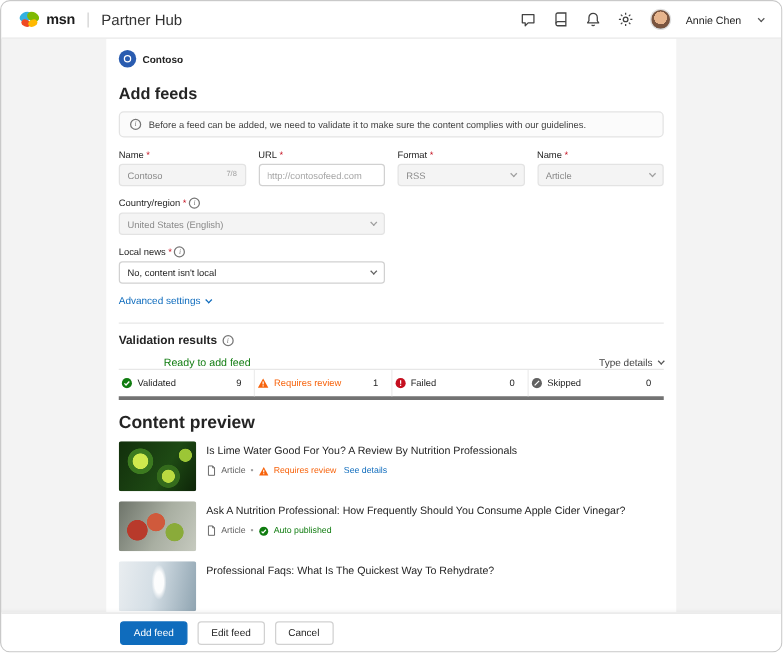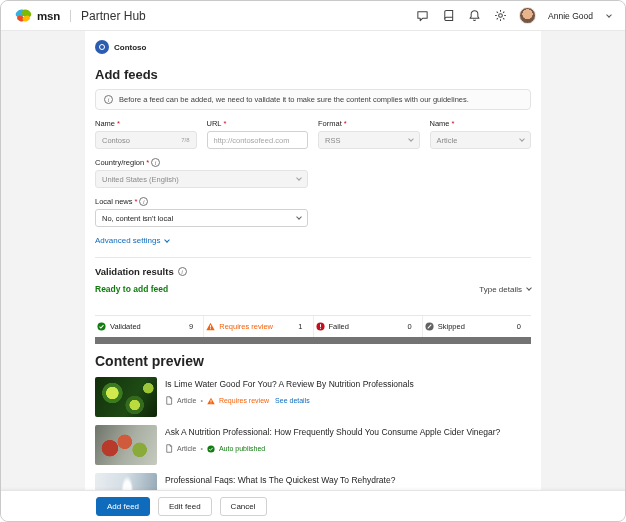--- a/index.html
+++ b/index.html
@@ -84,25 +84,25 @@
   .control.disabled .dd-chev{ border-color:#9e9e9e; }
   .advanced{
     margin-top:9px; display:inline-flex; align-items:center; gap:3px;
     font-size:8px; color:#0f6cbd; cursor:pointer;
   }
   .hdiv{ border:none; border-top:1px solid #e7e7e7; margin-top:10px; }
   
   .vtitle-row{ margin-top:8px; display:flex; align-items:center; gap:4px; }
   .vtitle{ font-size:9.5px; font-weight:700; }
   .ready-row{ margin-top:7px; display:flex; align-items:center; justify-content:space-between; }
-  .ready-text{ font-size:8.5px; font-weight:700; color:#107c10; }
+  .ready-text{ font-size:8.5px; font-weight:400; color:#107c10;margin-left:36px; }
   .hide-details{ font-size:8px; color:#424242; display:inline-flex; align-items:center; gap:3px; cursor:pointer; }
   .stats-row{
-    margin-top:21px; display:flex;
-    border-top:1px solid #e7e7e7; border-bottom:7px solid #737373;
+    margin-top:0; display:flex;
+    border-top:1px solid #e7e7e7; border-bottom:3px solid #737373;
   }
   .stat-cell{
     flex:1; display:flex; align-items:center; gap:4px; padding:6px 10px 6px 2px;
   }
   .stat-cell:not(:last-child){ border-right:1px solid #ededed; }
   .stat-label{ font-size:7.5px; color:#242424; }
   .stat-label.warn{ color:#f7630c; }
   .stat-count{ margin-left:auto; font-size:7.5px; color:#242424; }
   
   .preview-title{ font-size:14px; font-weight:700; margin-top:9px; }
@@ -194,21 +194,21 @@
               <line x1="1.2" y1="7" x2="3" y2="7"></line>
               <line x1="11" y1="7" x2="12.8" y2="7"></line>
               <line x1="2.9" y1="2.9" x2="4.2" y2="4.2"></line>
               <line x1="9.8" y1="9.8" x2="11.1" y2="11.1"></line>
               <line x1="2.9" y1="11.1" x2="4.2" y2="9.8"></line>
               <line x1="9.8" y1="4.2" x2="11.1" y2="2.9"></line>
             </g>
           </svg>
       </span>
       <span class="avatar"></span>
-      <span class="user-name">Annie Good</span>
+      <span class="user-name">Annie Chen</span>
       <span class="chev"></span>
     </div>
   </div>
 
   <div class="content">
     <div class="card">
 
       <div class="org-row">
         <span class="org-badge"></span>
         <span class="org-name">Contoso</span>

